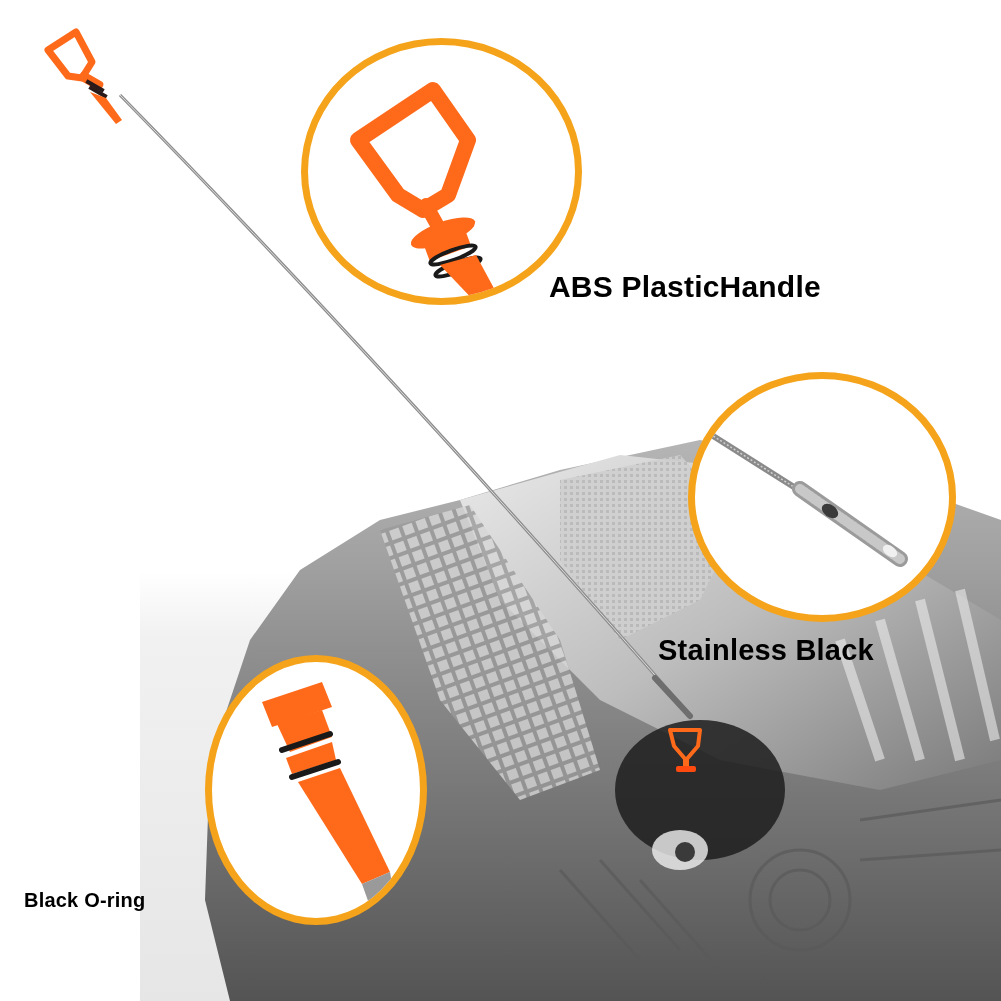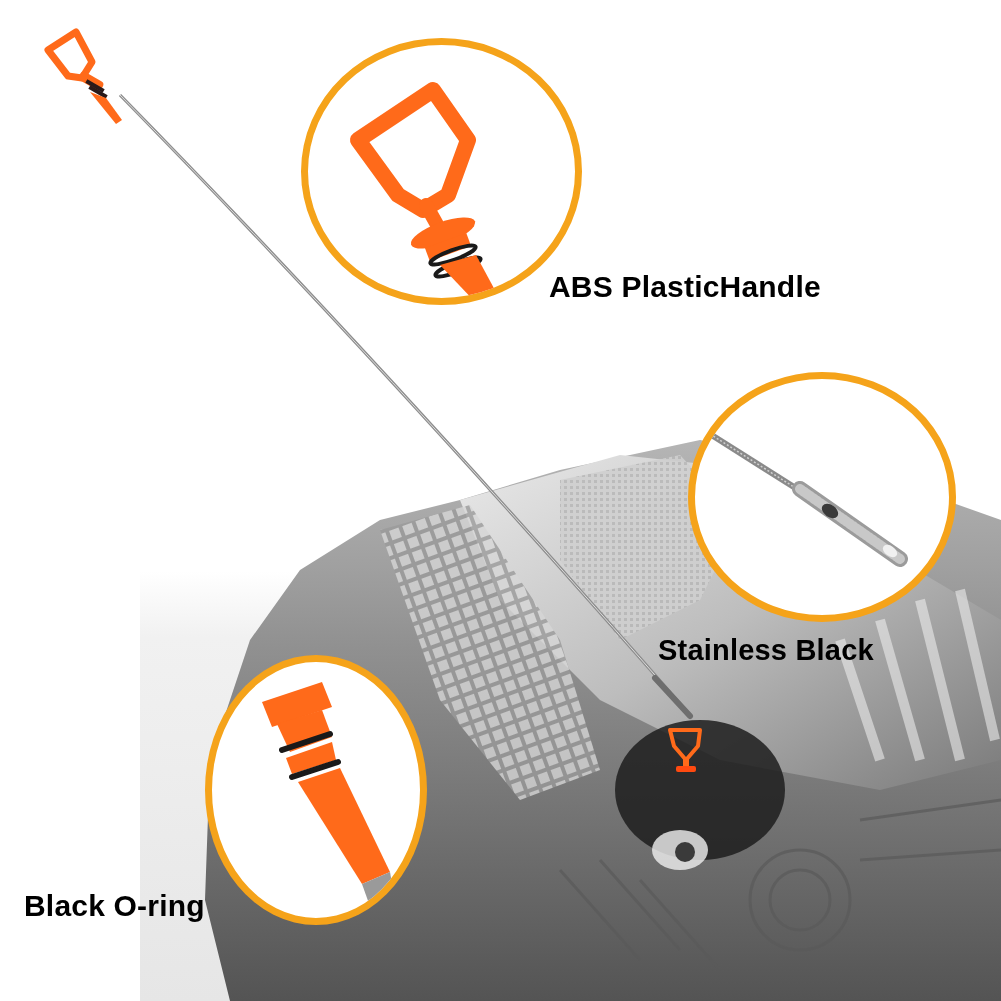--- a/index.html
+++ b/index.html
@@ -119,15 +119,15 @@
     <svg width="208" height="256" viewBox="0 0 208 256">
       <path d="M50 40 L110 20 L120 45 L60 65 Z" fill="#ff6a1a"></path>
       <path d="M65 62 L110 48 L120 75 L78 90 Z" fill="#ff6a1a"></path>
       <path d="M70 88 L118 72" stroke="#1a1a1a" stroke-width="6" stroke-linecap="round"></path>
       <path d="M74 96 L120 80 L124 98 L80 112 Z" fill="#ff6a1a"></path>
       <path d="M80 115 L126 100" stroke="#1a1a1a" stroke-width="6" stroke-linecap="round"></path>
       <path d="M86 120 L128 106 L178 210 L150 222 Z" fill="#ff6a1a"></path>
       <path d="M150 222 L178 210 L185 250 L160 250 Z" fill="#9a9a9a"></path>
     </svg>
   </div>
-  <div class="label" style="left:24px;top:889px;font-size:30px;">Black O-ring</div>
+  <div class="label" style="left:24px;top:889px;font-size:20px;">Black O-ring</div>
 
 </div>
 
 </body></html>

